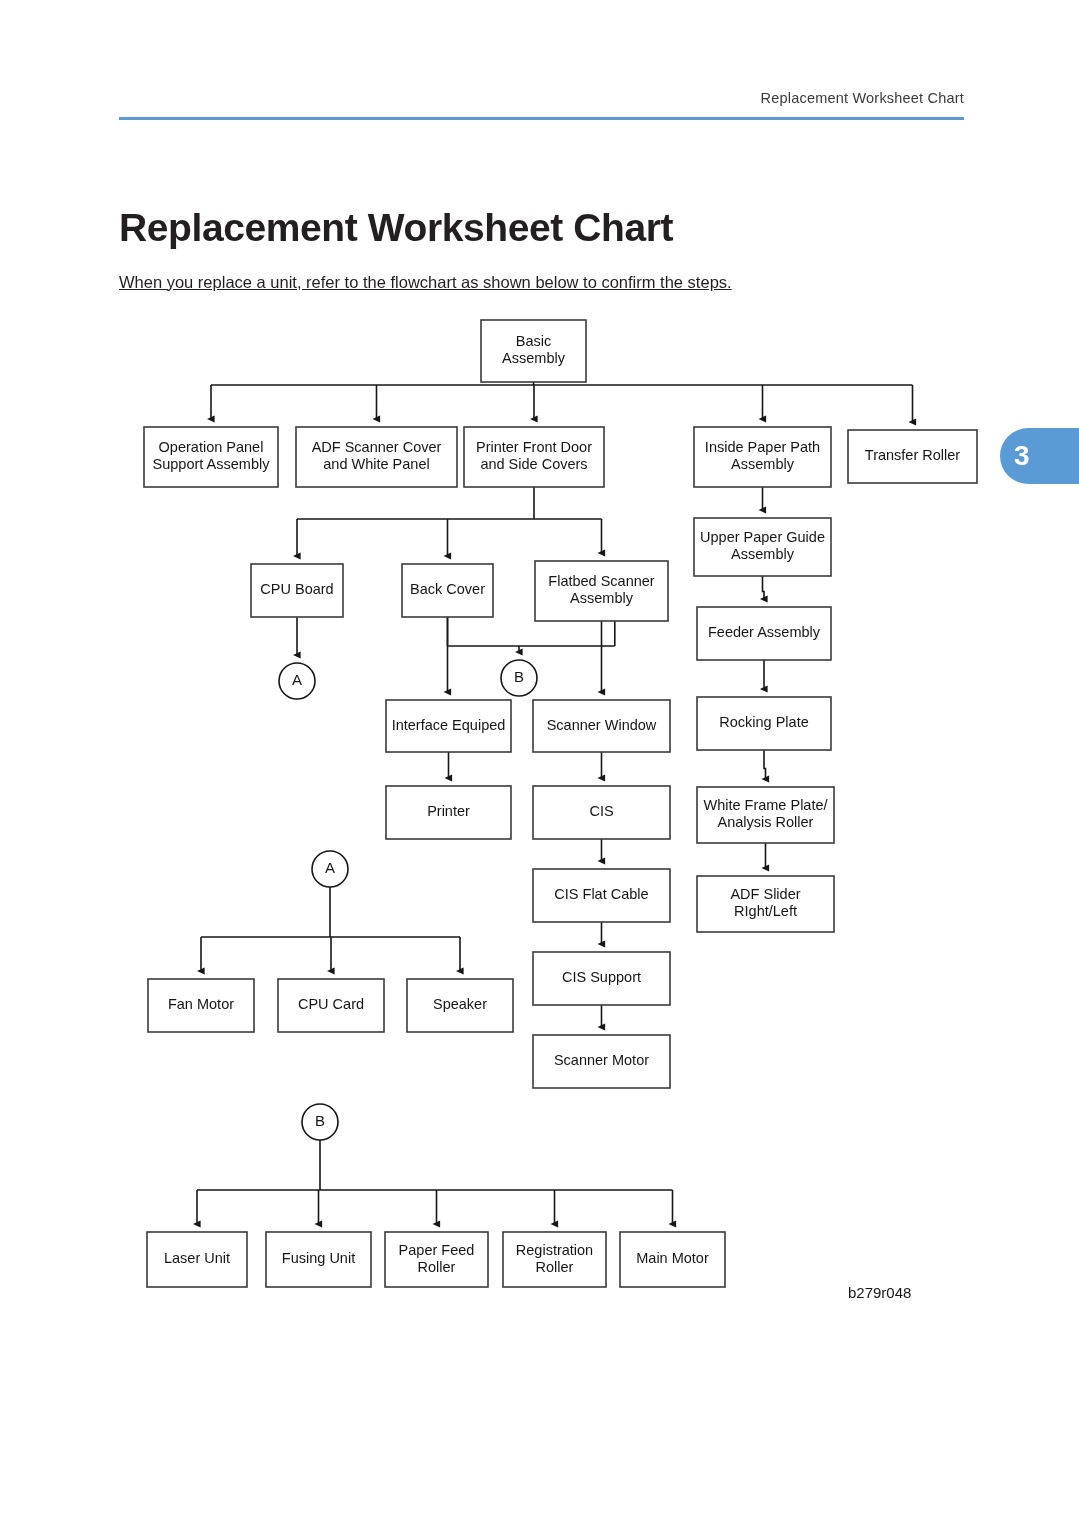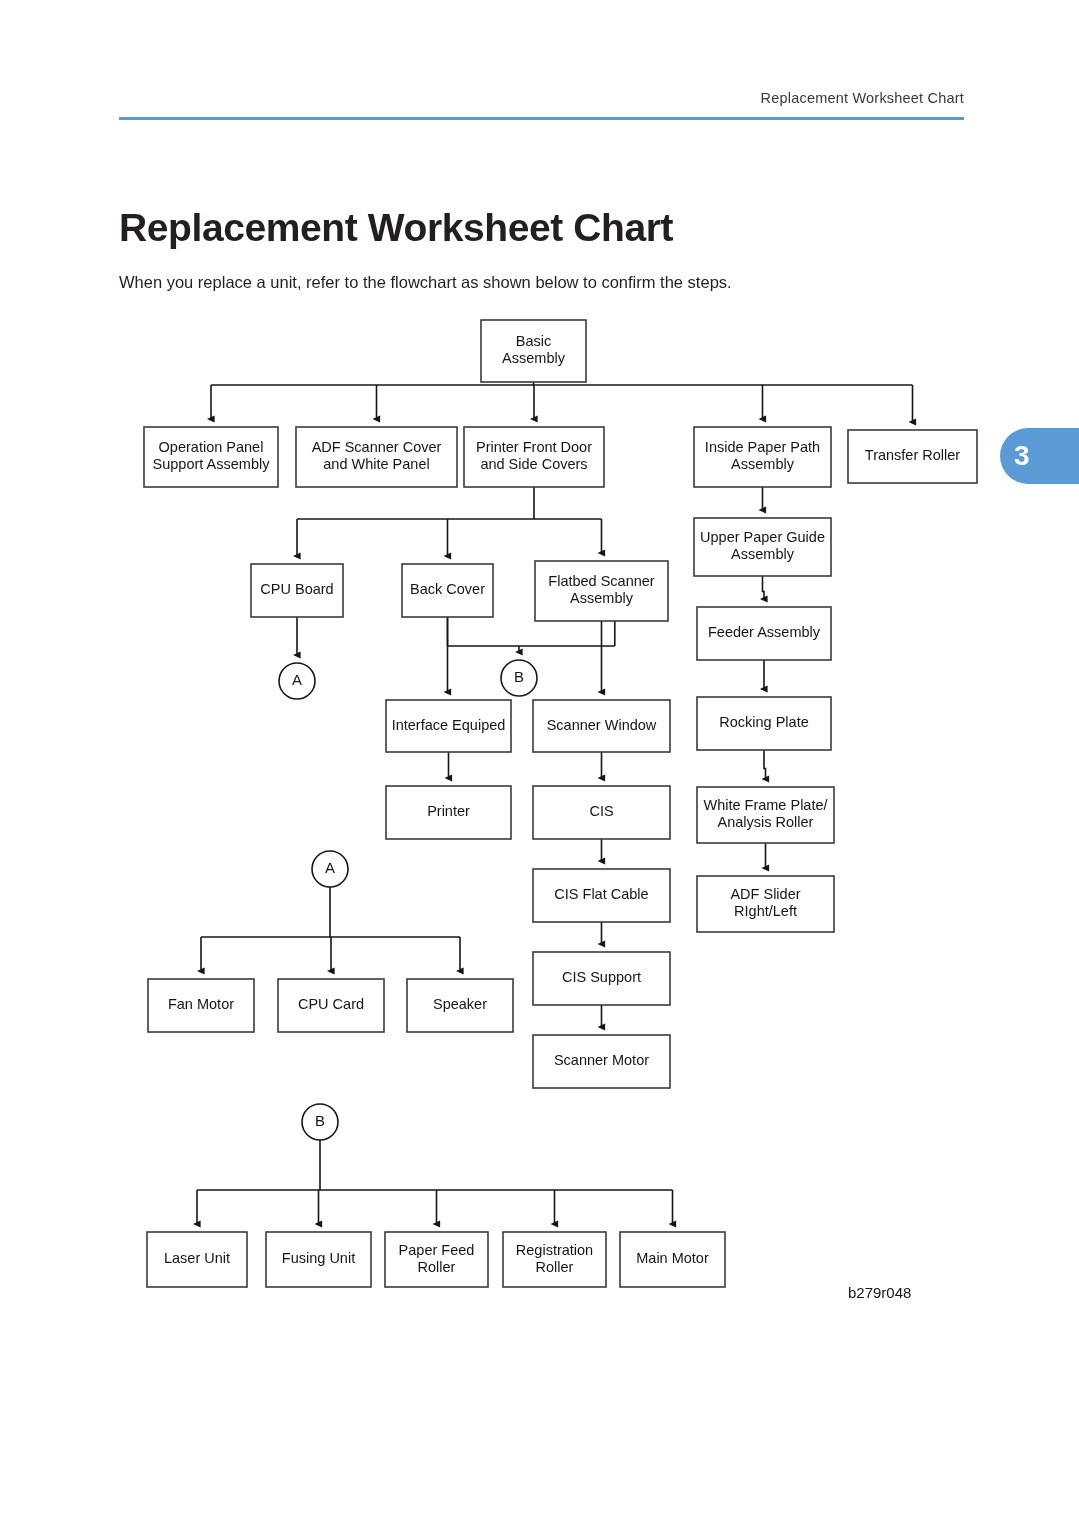--- a/index.html
+++ b/index.html
@@ -51,20 +51,21 @@
     color: #231f20;
     white-space: nowrap;
   }
   #intro-text {
     position: absolute;
     left: 119px;
     top: 256px;
     font-size: 16.5px;
     color: #231f20;
     white-space: nowrap;
+    text-decoration: underline;
   }
 
   
   #chapter-tab {
     position: absolute;
     left: 1000px;
     top: 428px;
     width: 79px;
     height: 56px;
     background: #5b9bd5;

